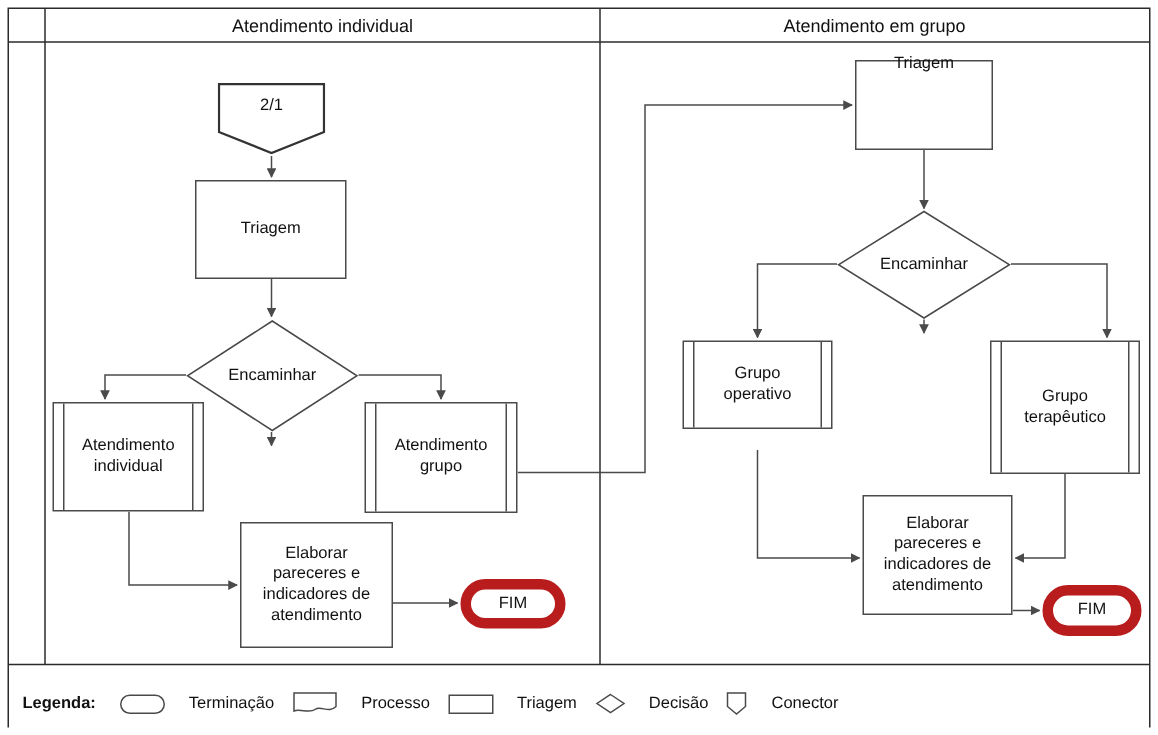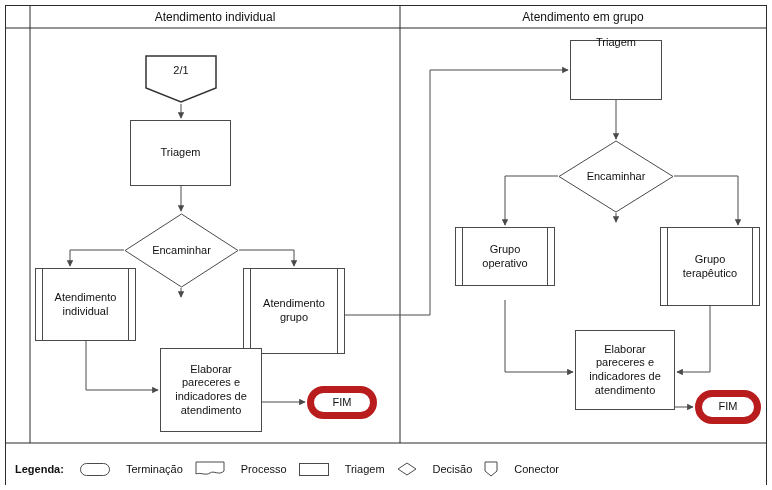--- a/index.html
+++ b/index.html
@@ -110,21 +110,21 @@
     <svg width="115" height="75" viewBox="0 0 115 75">
       <polygon points="57.5,1 114,37.5 57.5,74 1,37.5"></polygon>
     </svg>
     <span class="lbl">Encaminhar</span>
   </div>
 
   <div class="shape predefined" style="left:35px; top:268px; width:101px; height:73px;">
     <span>Atendimento individual</span>
   </div>
 
-  <div class="shape predefined" style="left:243px; top:268px; width:102px; height:86px;">
+  <div class="shape predefined" style="left:243px; top:268px; width:102px; height:74px;">
     <span>Atendimento grupo</span>
   </div>
 
   <div class="shape process" style="left:160px; top:348px; width:102px; height:84px;">
     <span>Elaborar pareceres e indicadores de atendimento</span>
   </div>
 
   <div class="shape terminator" style="left:307px; top:386px; width:70px; height:33px;">
     <span>FIM</span>
   </div>
@@ -138,21 +138,21 @@
     <svg width="116" height="73" viewBox="0 0 116 73">
       <polygon points="58,1 115,36.5 58,72 1,36.5"></polygon>
     </svg>
     <span class="lbl">Encaminhar</span>
   </div>
 
   <div class="shape predefined" style="left:455px; top:227px; width:100px; height:59px;">
     <span>Grupo operativo</span>
   </div>
 
-  <div class="shape predefined" style="left:660px; top:227px; width:100px; height:79px;">
+  <div class="shape predefined" style="left:660px; top:227px; width:100px; height:89px;">
     <span>Grupo terapêutico</span>
   </div>
 
   <div class="shape process" style="left:575px; top:330px; width:100px; height:80px;">
     <span>Elaborar pareceres e indicadores de atendimento</span>
   </div>
 
   <div class="shape terminator" style="left:695px; top:390px; width:66px; height:34px;">
     <span>FIM</span>
   </div>

